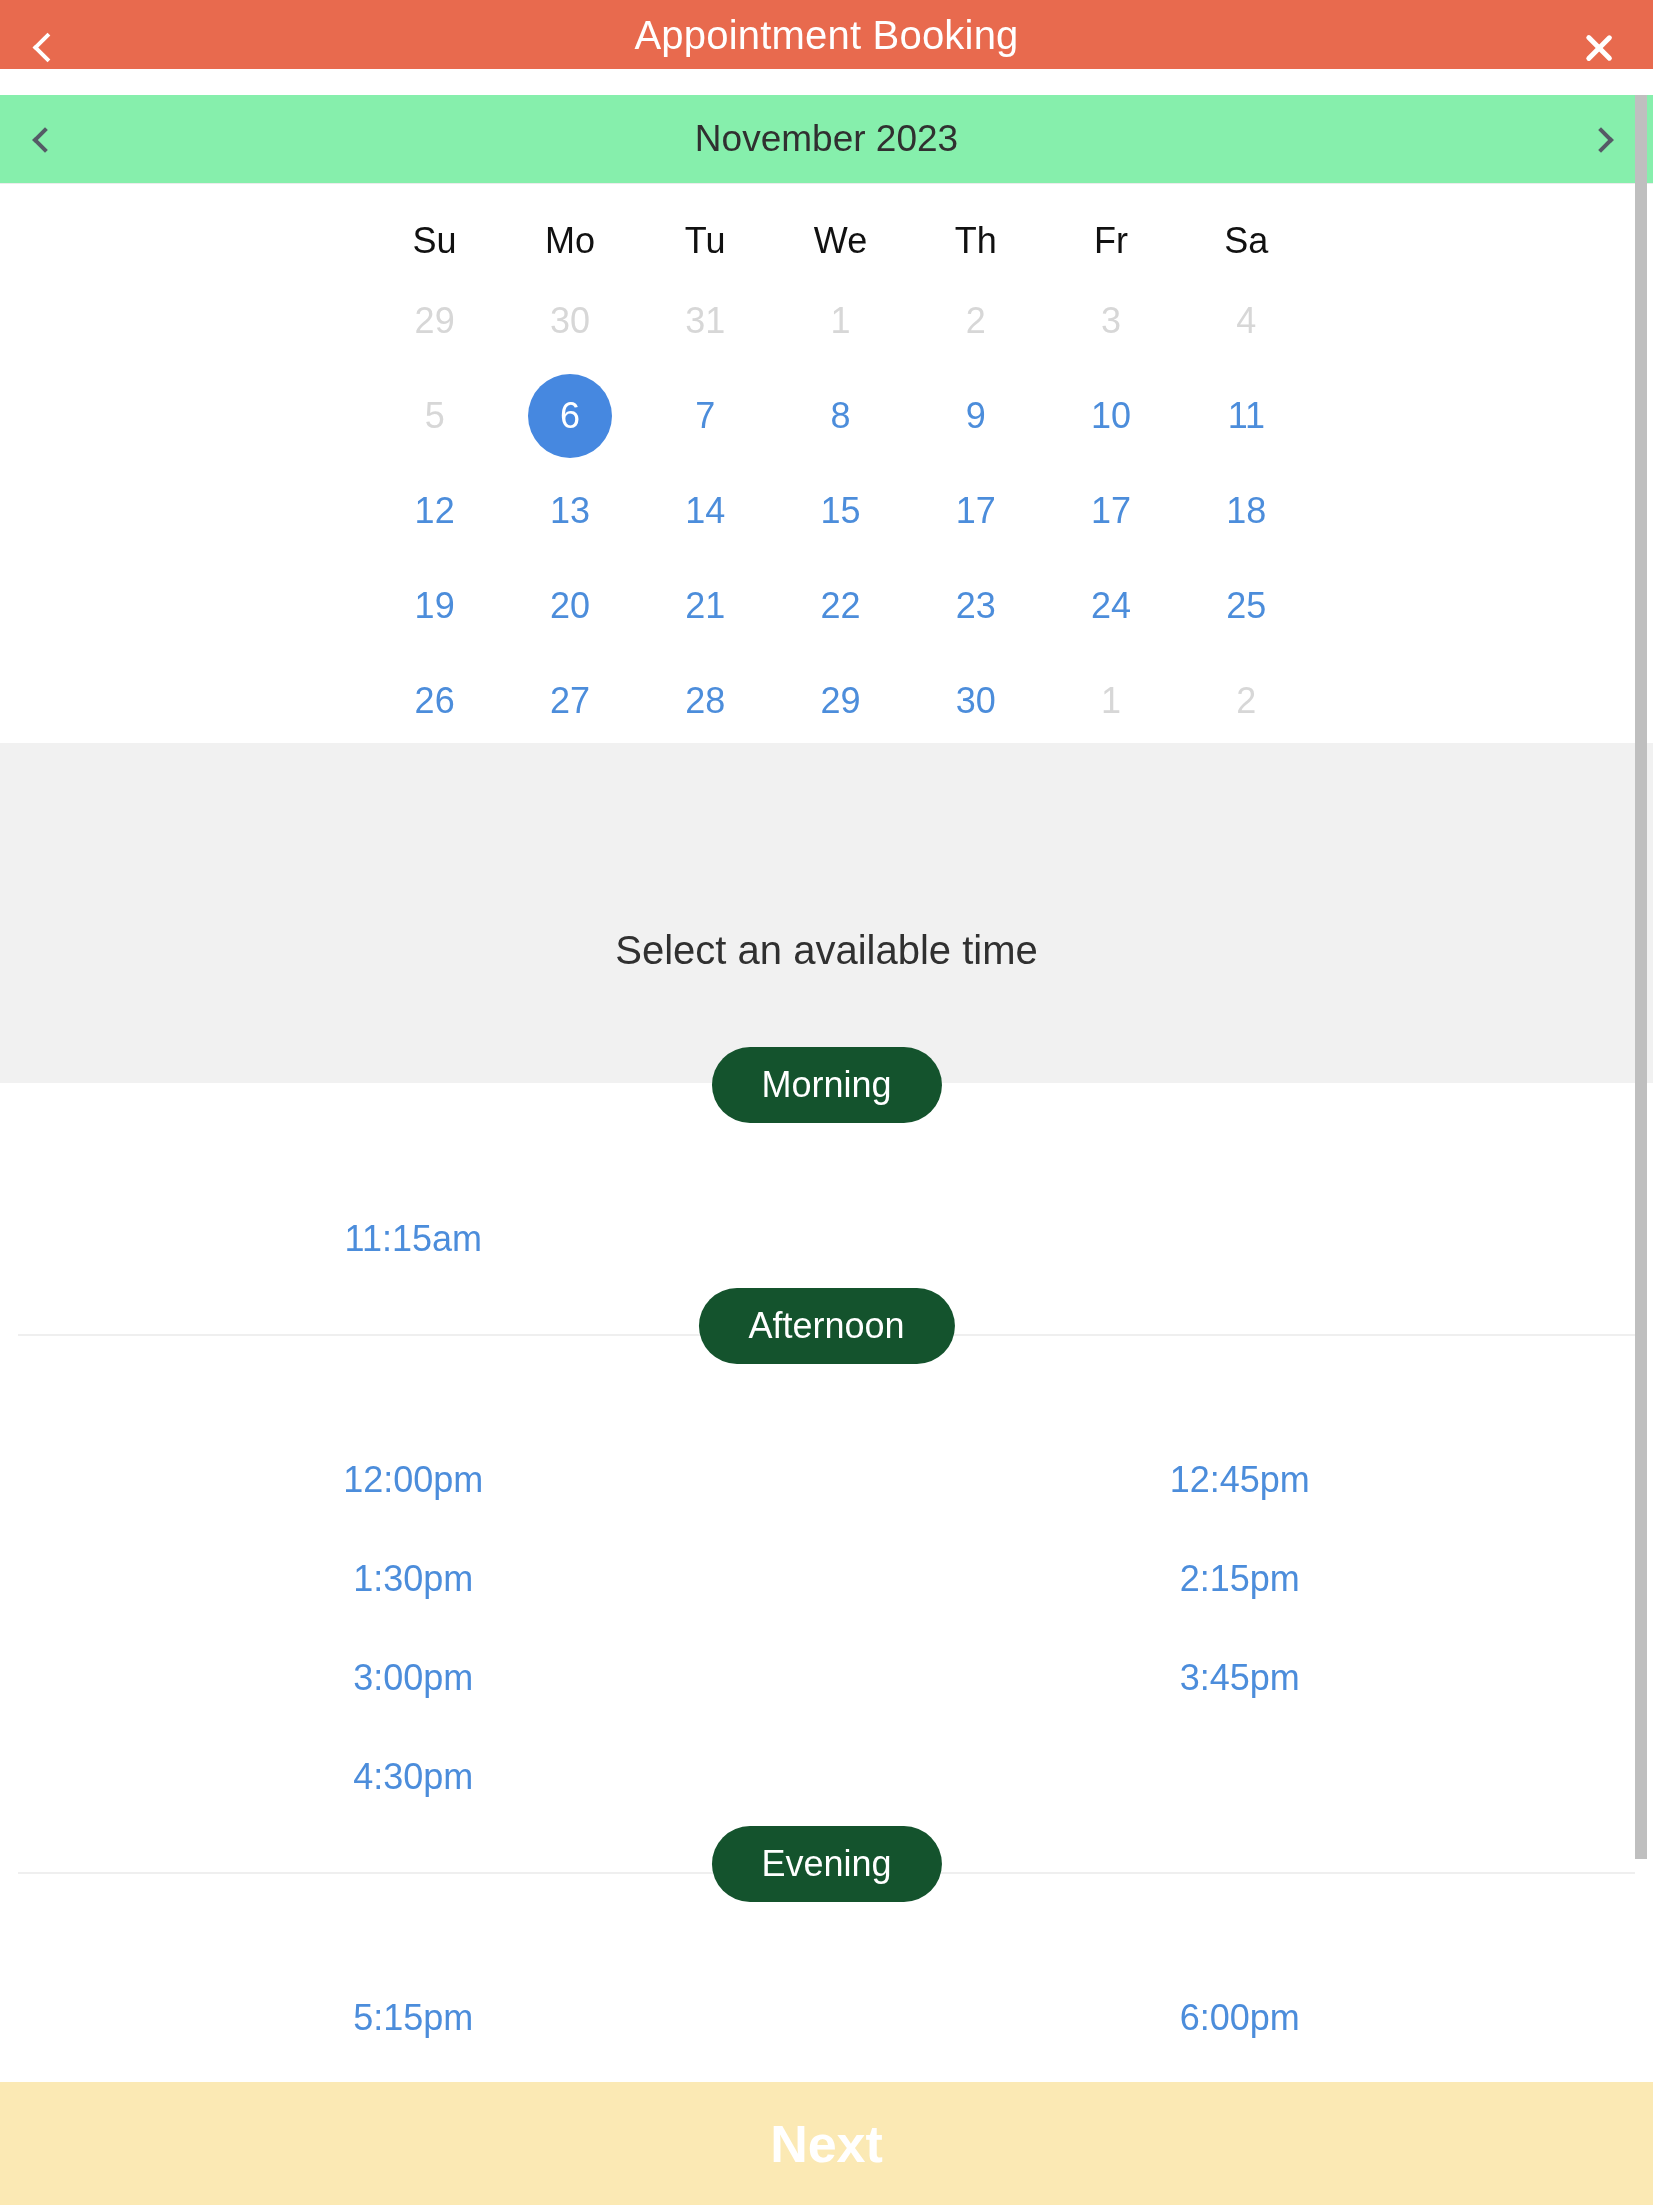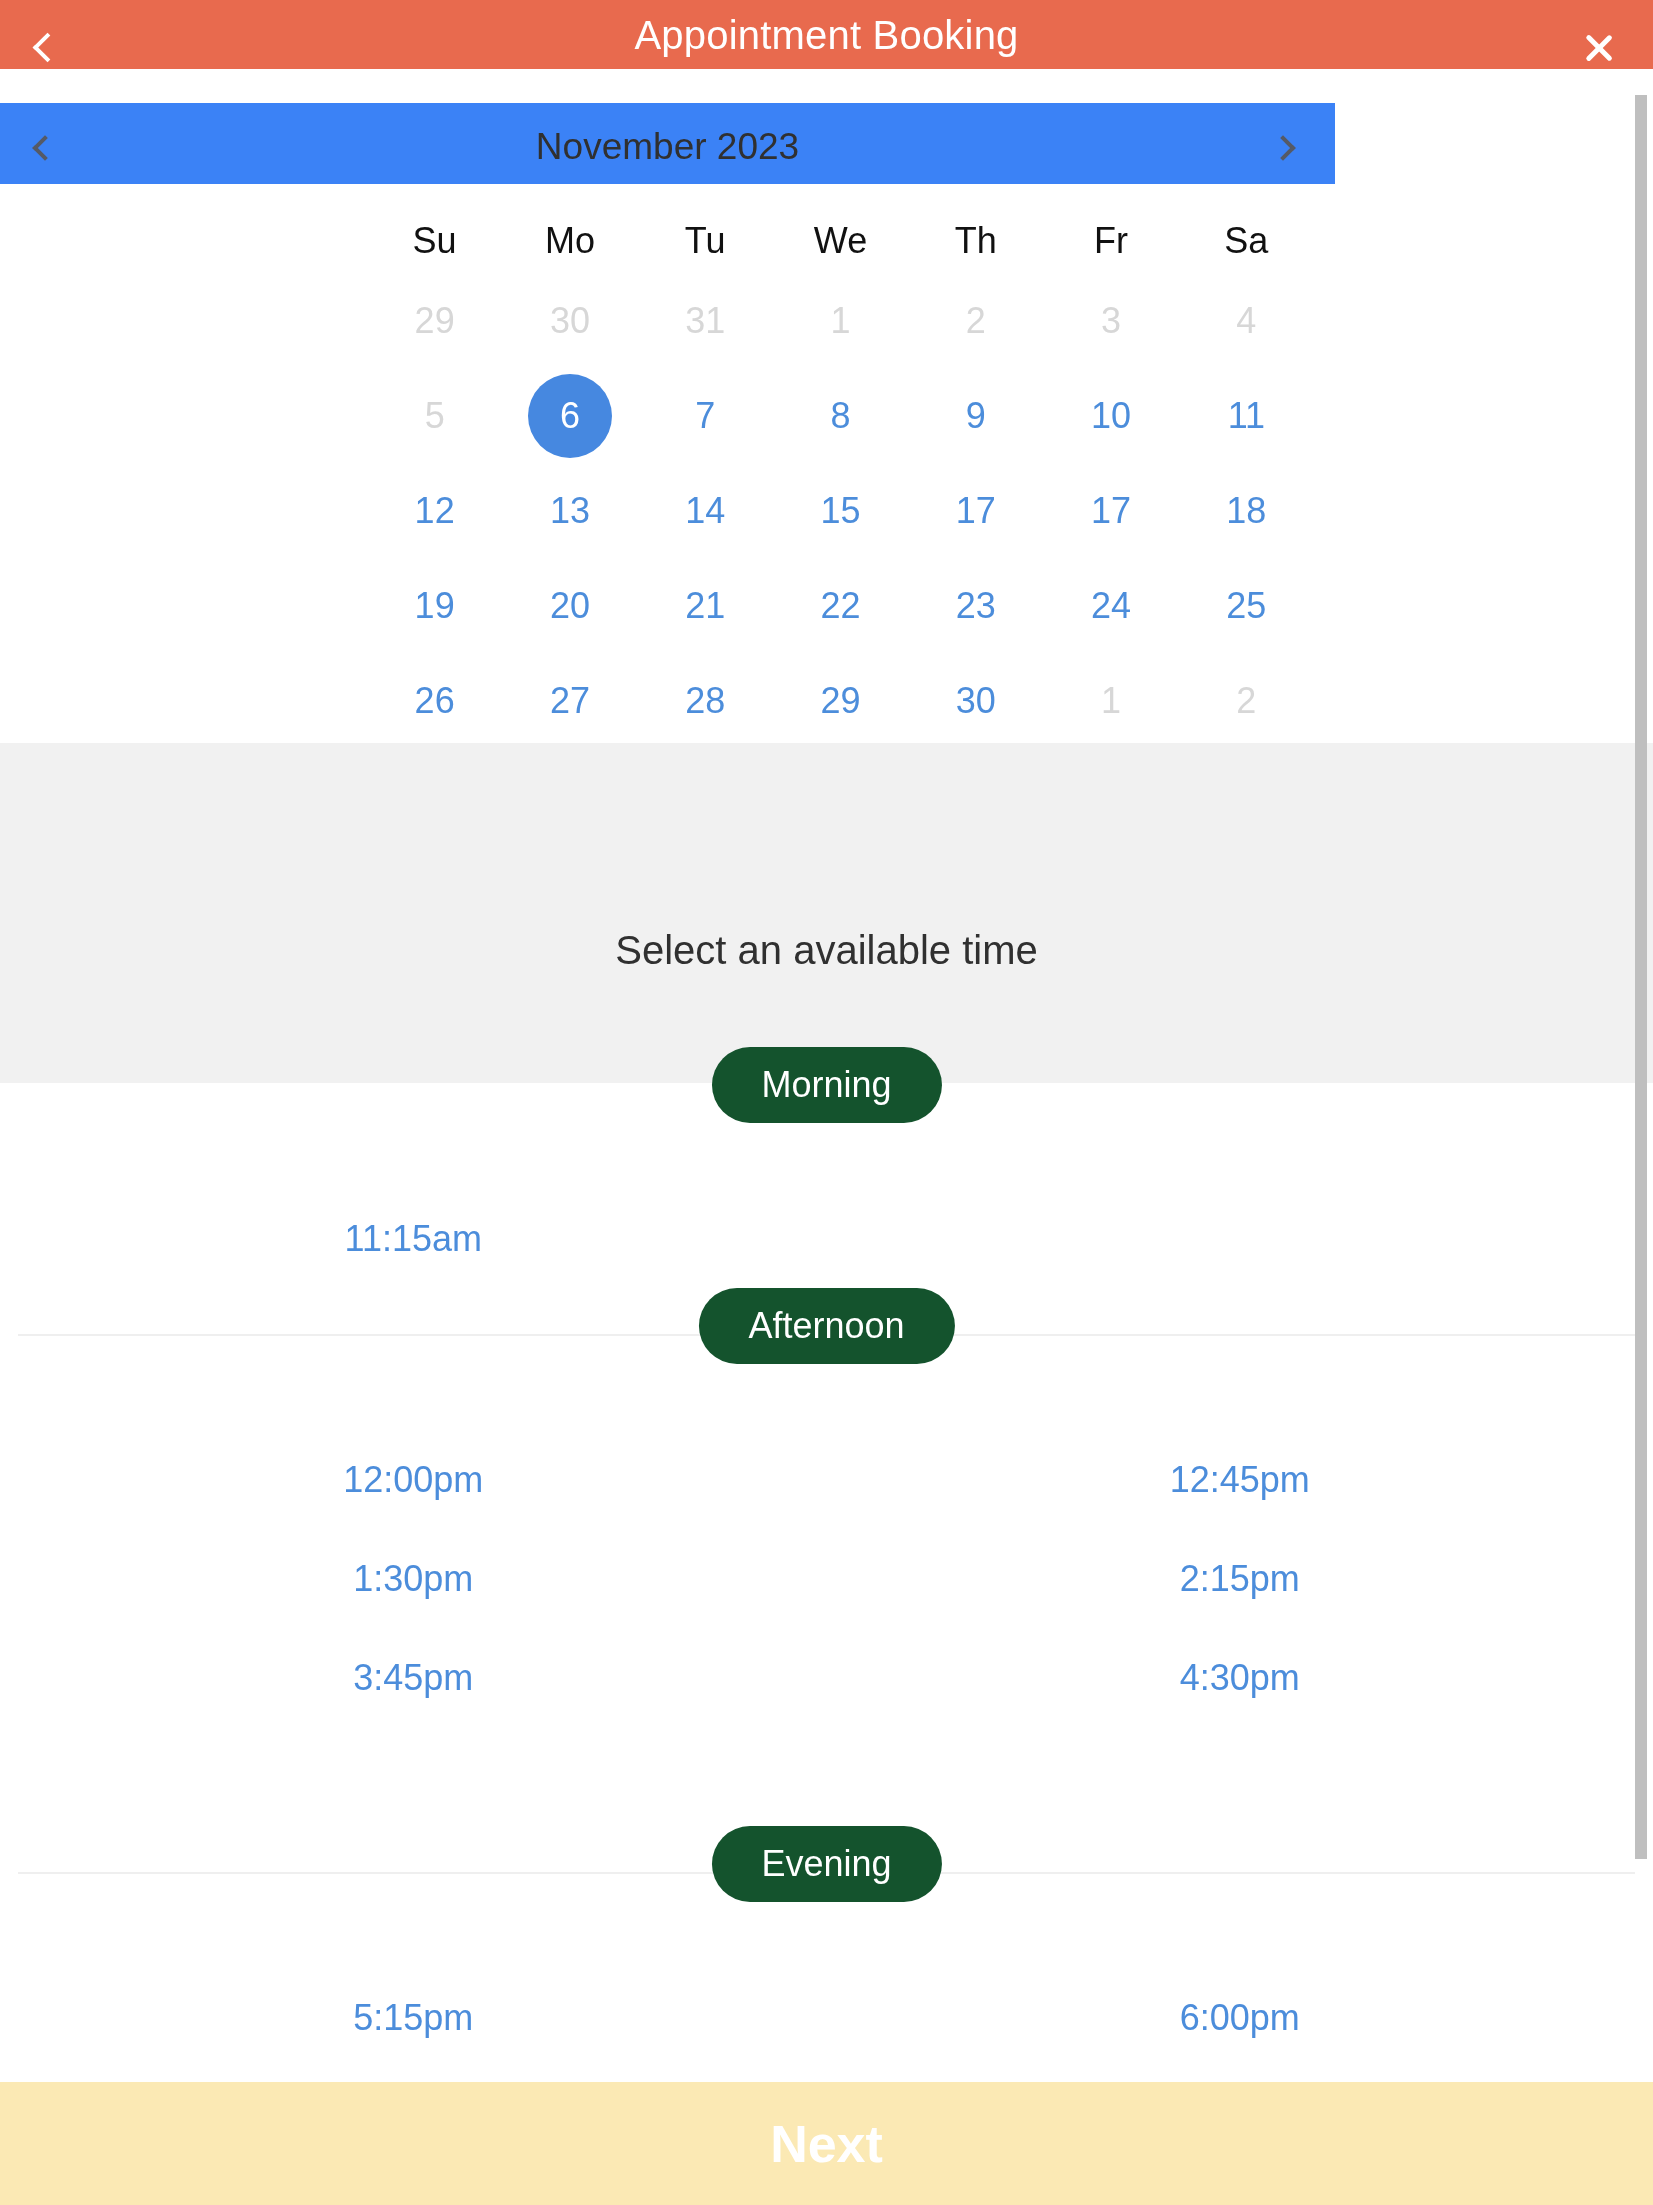--- a/index.html
+++ b/index.html
@@ -51,23 +51,23 @@
   .x-icon:before, .x-icon:after {
     content:""; position:absolute; left:50%; top:0;
     width:4.8px; height:34px; background:#ffffff;
     border-radius:2.4px;
   }
   .x-icon:before { transform:translateX(-50%) rotate(45deg); }
   .x-icon:after  { transform:translateX(-50%) rotate(-45deg); }
 
   
   .monthnav {
-    position:absolute; top:103px; left:0;
-    width:1335px; height:89px;
-    background:#3b82f6;
+    position:absolute; top:95px; left:0;
+    width:1653px; height:89px;
+    background:#86efac;
     display:flex; align-items:center; justify-content:center;
     border-bottom:1.6px solid #ececec;
   }
   .month-label {
     font-size:37px; color:#303030; font-weight:400;
   }
   .nav-prev, .nav-next {
     position:absolute; top:0; height:89px; width:89px;
     display:flex; align-items:center; justify-content:center;
     cursor:pointer;
@@ -280,20 +280,21 @@
         </div>
       </div>
       <div class="section">
         <div class="sec-divider" style="top: 46px;"></div>
         <div class="pill" style="top: 0px;">Afternoon</div>
         <div class="slot-grid" style="padding-top: 142px;">
           <div class="slot">12:00pm</div>
           <div class="slot">12:45pm</div>
           <div class="slot">1:30pm</div>
           <div class="slot">2:15pm</div>
+          <div class="slot">3:00pm</div>
           <div class="slot">3:45pm</div>
           <div class="slot">4:30pm</div>
           <div class="slot empty"></div>
         </div>
       </div>
       <div class="section">
         <div class="sec-divider" style="top: 46px;"></div>
         <div class="pill" style="top: 0px;">Evening</div>
         <div class="slot-grid" style="padding-top: 142px; text-align: right;">
           <div class="slot">5:15pm</div>

